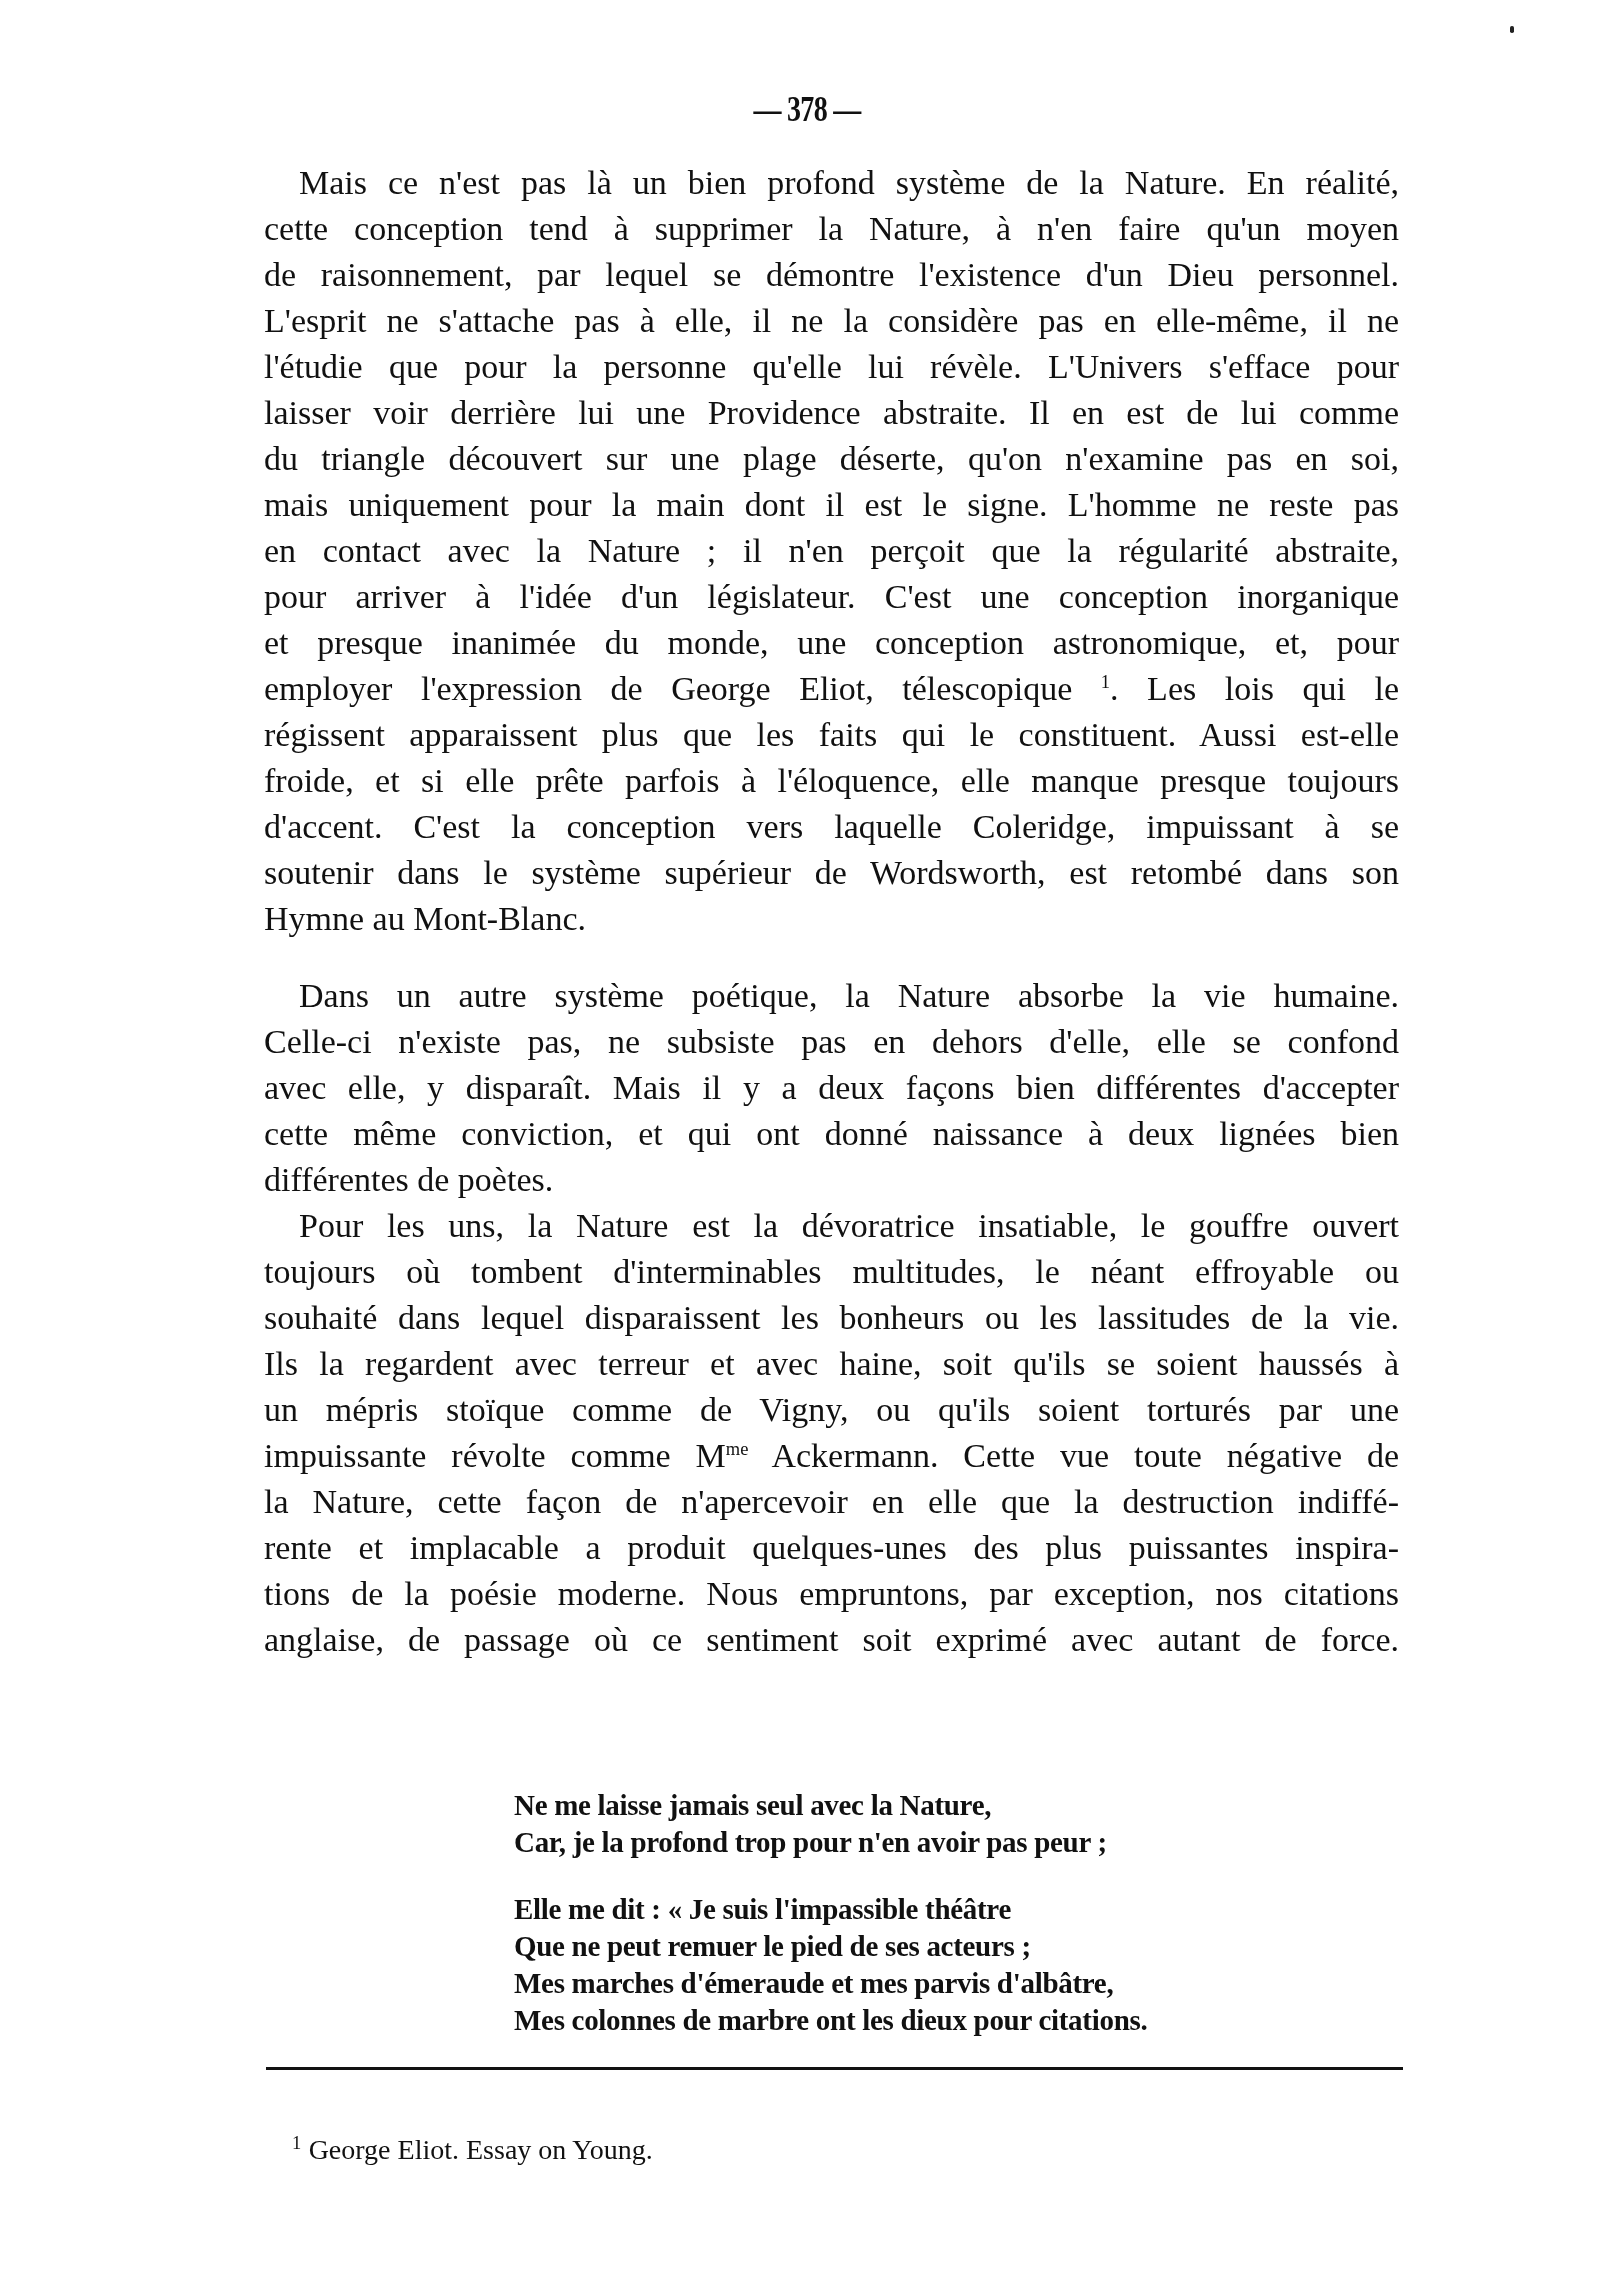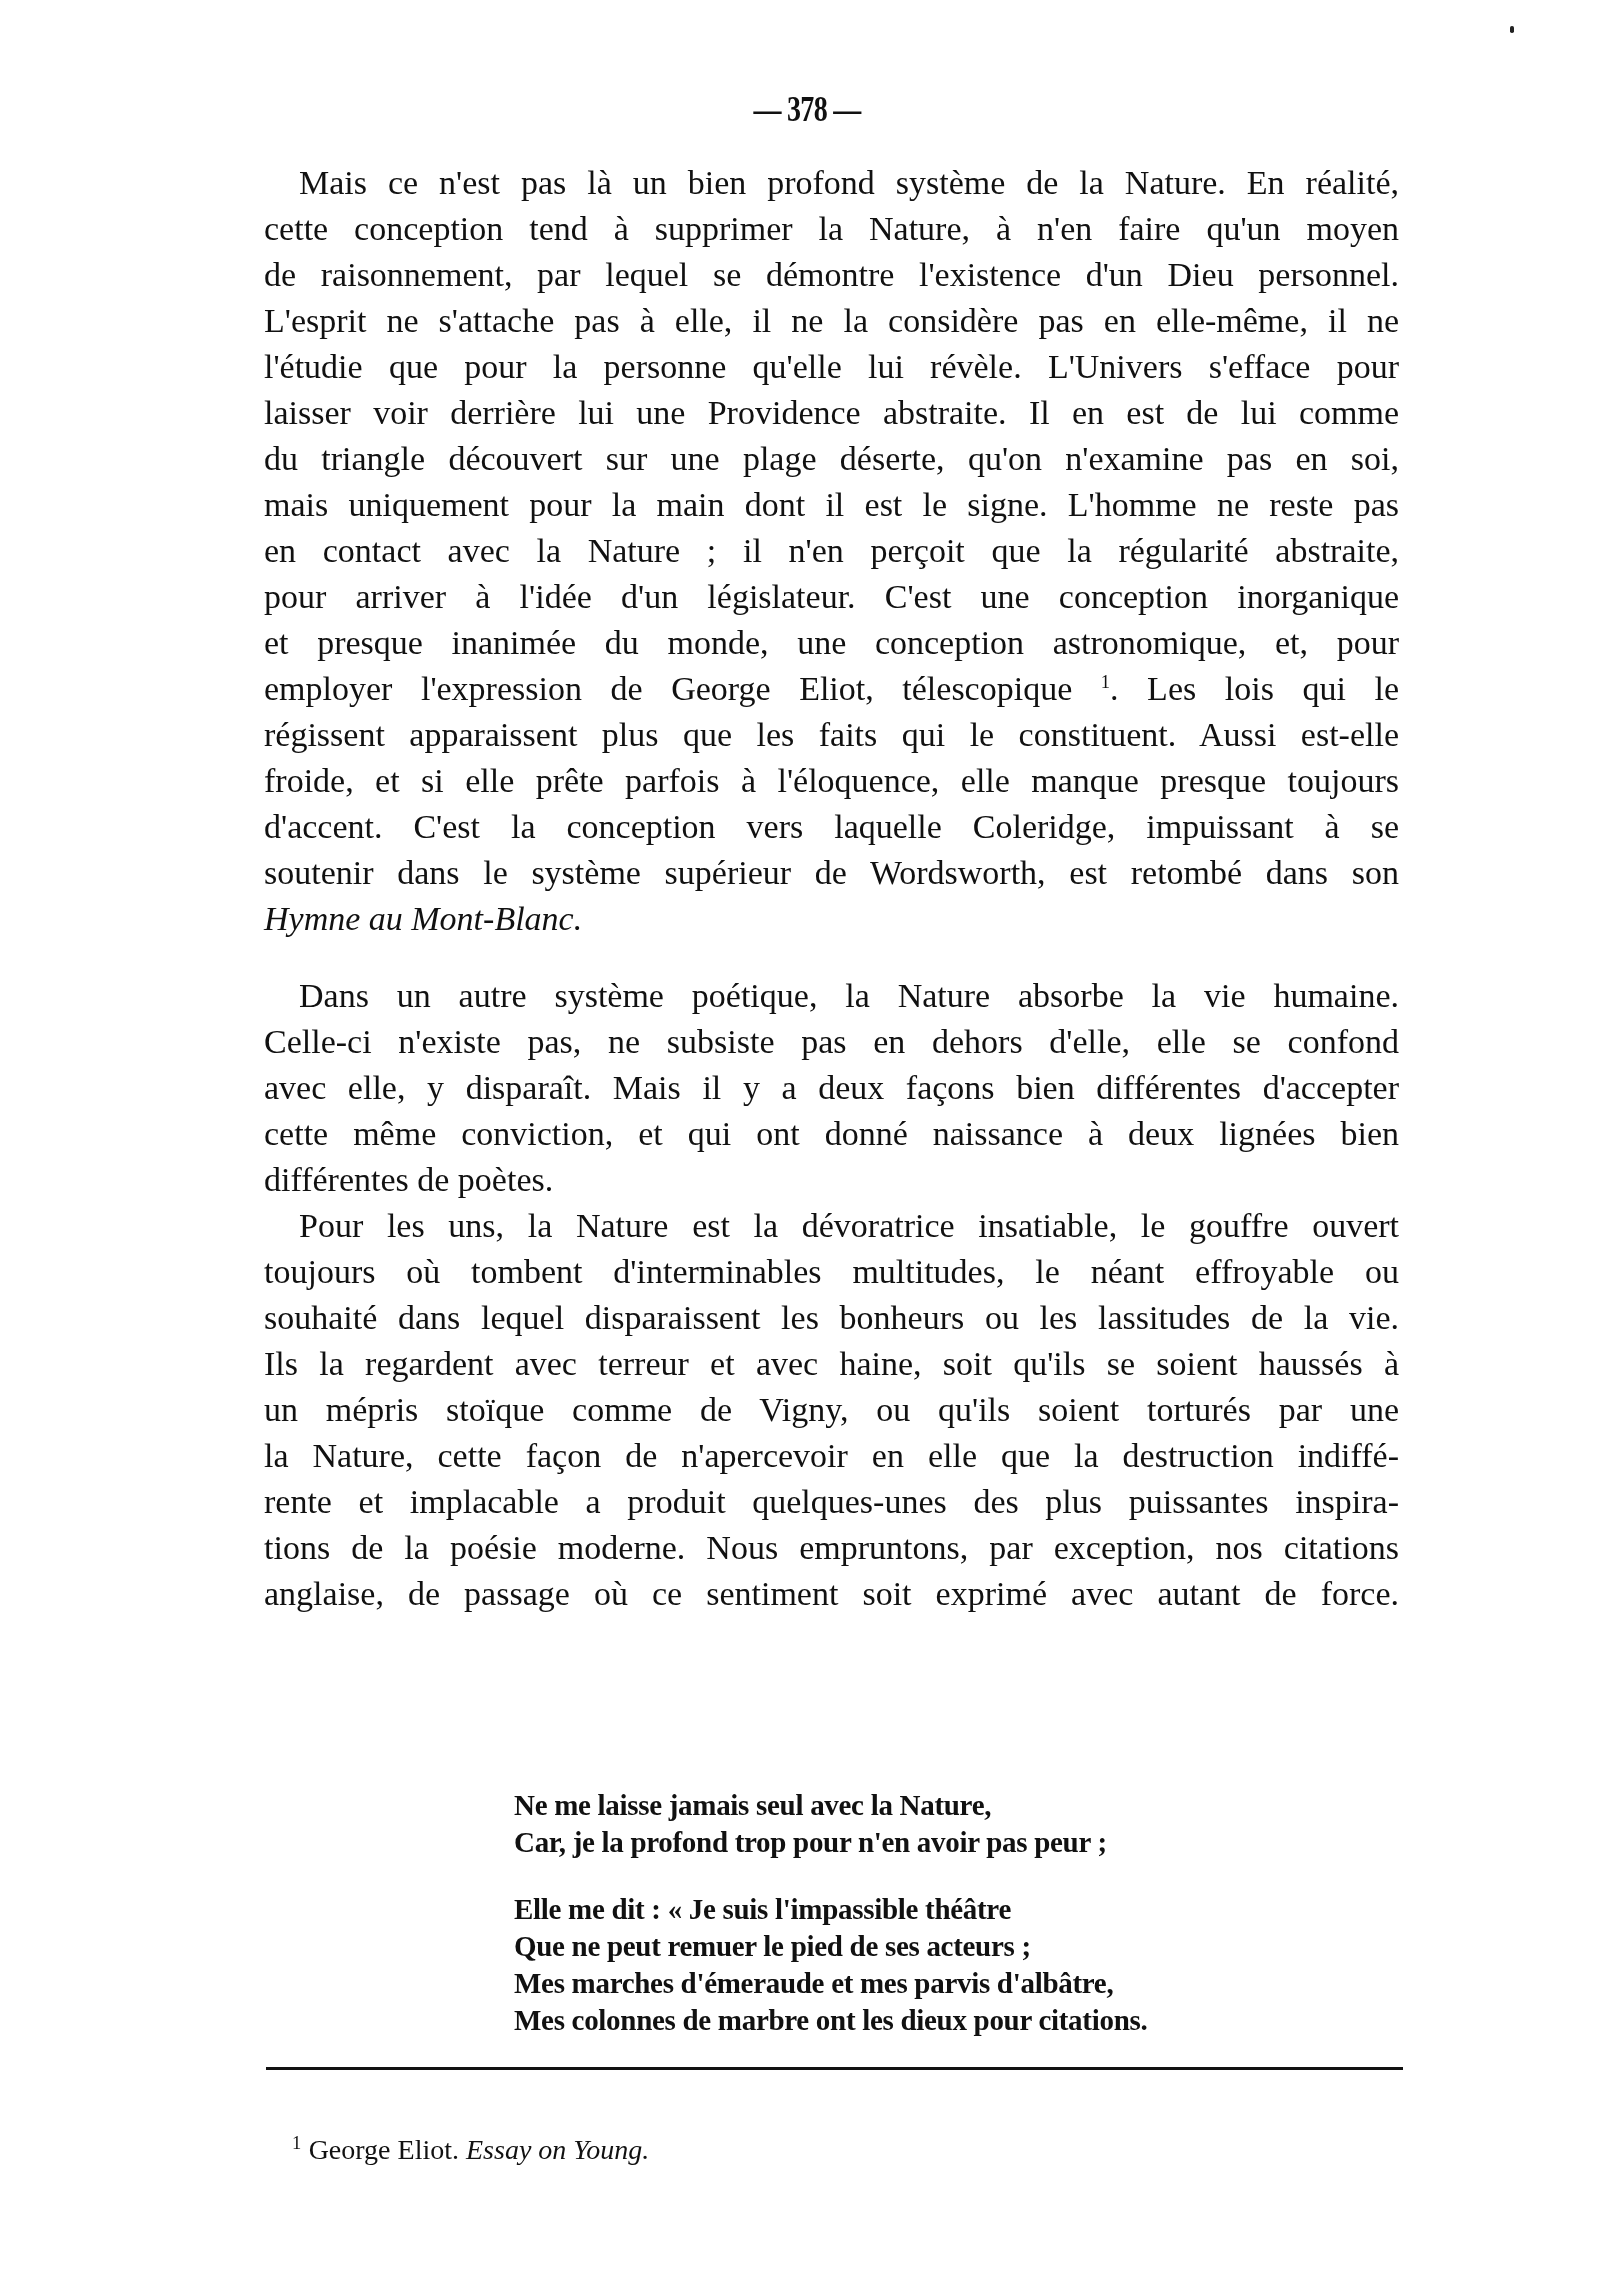--- a/index.html
+++ b/index.html
@@ -5,21 +5,21 @@
   html, body { margin:0; padding:0; background:#ffffff; }
   body { width:1614px; height:2290px; position:relative; overflow:hidden; color:#111; font-family:"Liberation Serif", serif; }
   .page-num { position:absolute; top:90px; left:0; width:1614px; text-align:center; font-size:35px; font-weight:bold; letter-spacing:-0.9px; transform:scaleX(0.8); transform-origin:807px 0; }
   .stray { position:absolute; width:3.7px; height:6.5px; background:#222; border-radius:1.8px; }
   .body-text { position:absolute; left:264px; width:1135px; top:160px; }
   .line { height:46px; line-height:46px; font-size:34px; white-space:nowrap; overflow:visible; }
   .line .in { display:block; text-align:justify; text-align-last:justify; width:100%; }
   .line.last .in { text-align-last:left; }
   .line.indent .in { padding-left:35px; box-sizing:border-box; }
   .para-gap { height:31px; }
-  .italic { font-style:italic; }
+  .italic { }
   sup { font-size:18.5px; line-height:0; vertical-align:super; }
   .poem { position:absolute; left:514px; top:1787px; }
   .poem .vline { font-size:29px; line-height:37px; height:37px; white-space:nowrap; font-weight:bold; letter-spacing:-0.3px; }
   .poem .gap { height:29.5px; }
   .rule { position:absolute; left:266px; top:2067px; width:1137px; height:2.8px; background:#111; }
   .footnote { position:absolute; left:292px; top:2097px; font-size:28px; white-space:nowrap;margin-top:36px; }
   .footnote .num { font-size:18.5px; vertical-align:super; margin-right:7.4px; }
 </style>
 </head>
 <body>
@@ -115,20 +115,23 @@
       <div class="line">
           <span class="in">souhaité dans lequel disparaissent les bonheurs ou les lassitudes de la vie.</span>
         </div>
       <div class="line">
           <span class="in">Ils la regardent avec terreur et avec haine, soit qu'ils se soient haussés à</span>
         </div>
       <div class="line">
           <span class="in">un mépris stoïque comme de Vigny, ou qu'ils soient torturés par une</span>
         </div>
       <div class="line">
+          <span class="in"><span>impuissante révolte comme M</span><sup>me</sup><span> Ackermann. Cette vue toute négative de</span></span>
+        </div>
+      <div class="line">
           <span class="in">la Nature, cette façon de n'apercevoir en elle que la destruction indiffé-</span>
         </div>
       <div class="line">
           <span class="in">rente et implacable a produit quelques-unes des plus puissantes inspira-</span>
         </div>
       <div class="line">
           <span class="in">tions de la poésie moderne. Nous empruntons, par exception, nos citations</span>
         </div>
       <div class="line">
           <span class="in">anglaise, de passage où ce sentiment soit exprimé avec autant de force.</span>

